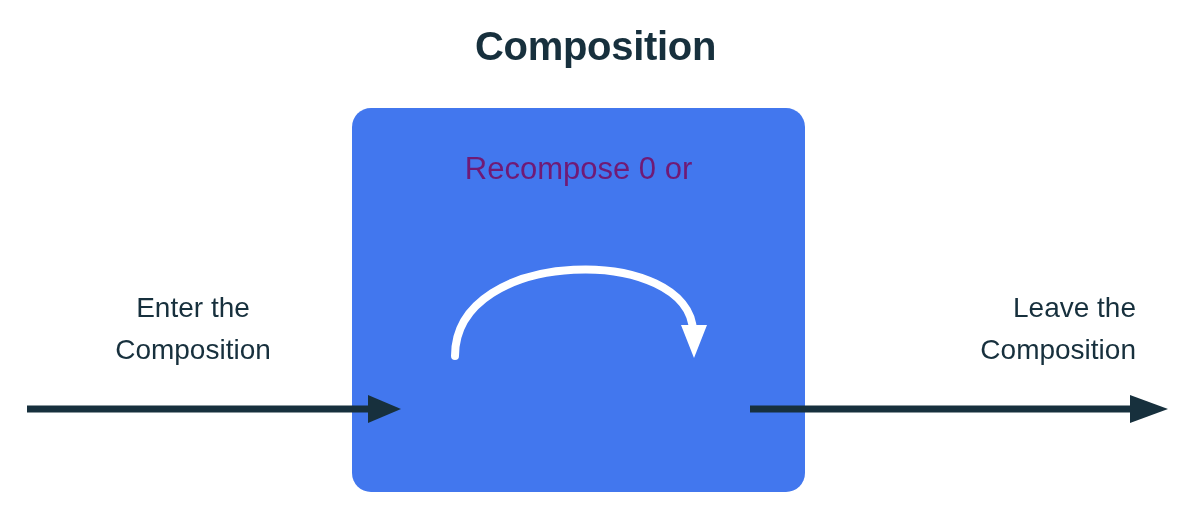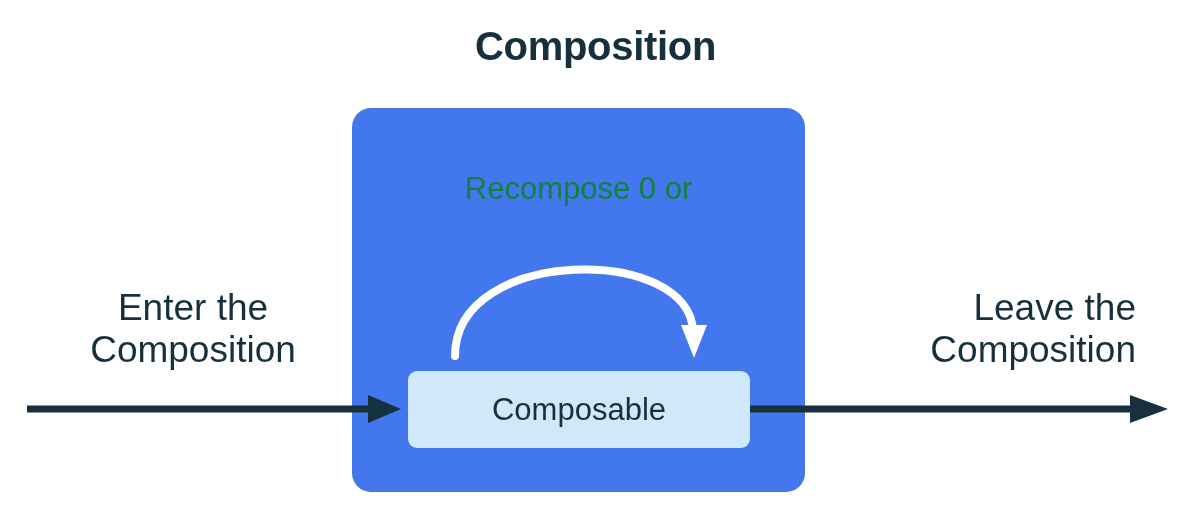--- a/index.html
+++ b/index.html
@@ -47,23 +47,22 @@
   }
 
   #recompose-label {
     position: absolute;
     left: 352px;
     top: 148px;
     width: 453px;
     text-align: center;
     font-size: 31px;
     line-height: 42px;
-    color: #15803d;
+    color: #701a75;
     font-weight: normal;
-    margin-top: 20px;
   }
 
   
   #composable-box {
     position: absolute;
     left: 408px;
     top: 371px;
     width: 342px;
     height: 77px;
     background: #cfe8fc;
@@ -76,21 +75,21 @@
     font-size: 31px;
     color: #17303d;
     line-height: 36px;
     white-space: nowrap;
   }
 
   
   .side-label {
     position: absolute;
     text-align: center;
-    font-size: 37px;
+    font-size: 28px;
     line-height: 42px;
     color: #17303d;
     font-weight: normal;
   }
   #enter-label {
     left: 34px;
     top: 287px;
     width: 318px;
   }
   #leave-label {
@@ -116,23 +115,20 @@
 <div id="canvas">
 
   <div id="diagram-title">Composition</div>
 
   <div id="composition-box"></div>
 
   <div id="recompose-label">
     <div>Recompose 0 or</div>
   </div>
 
-  <div id="composable-box">
-    <span id="composable-label">Composable</span>
-  </div>
 
   <div id="enter-label" class="side-label">
     <div>Enter the</div>
     <div>Composition</div>
   </div>
 
   <div id="leave-label" class="side-label">
     <div>Leave the</div>
     <div>Composition</div>
   </div>

